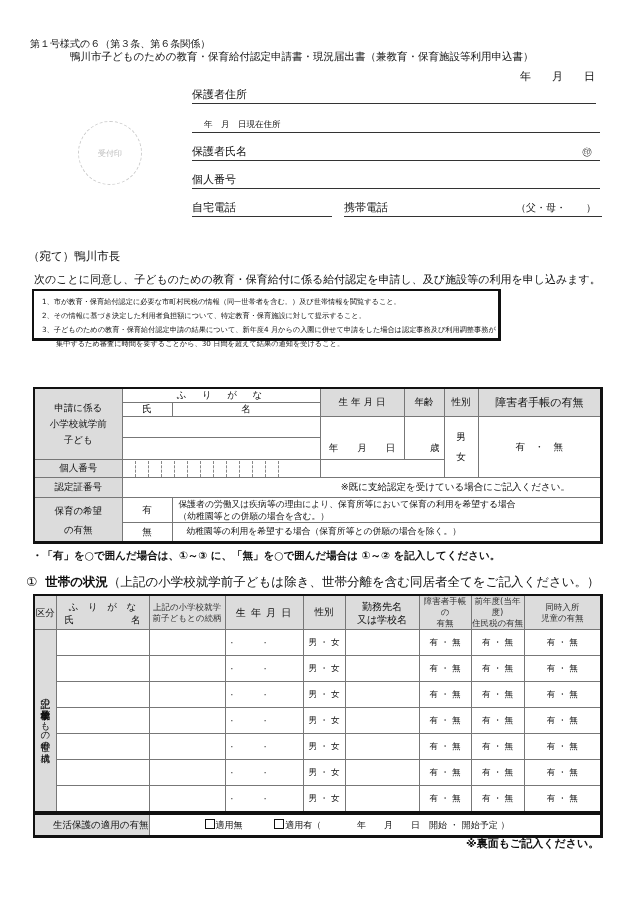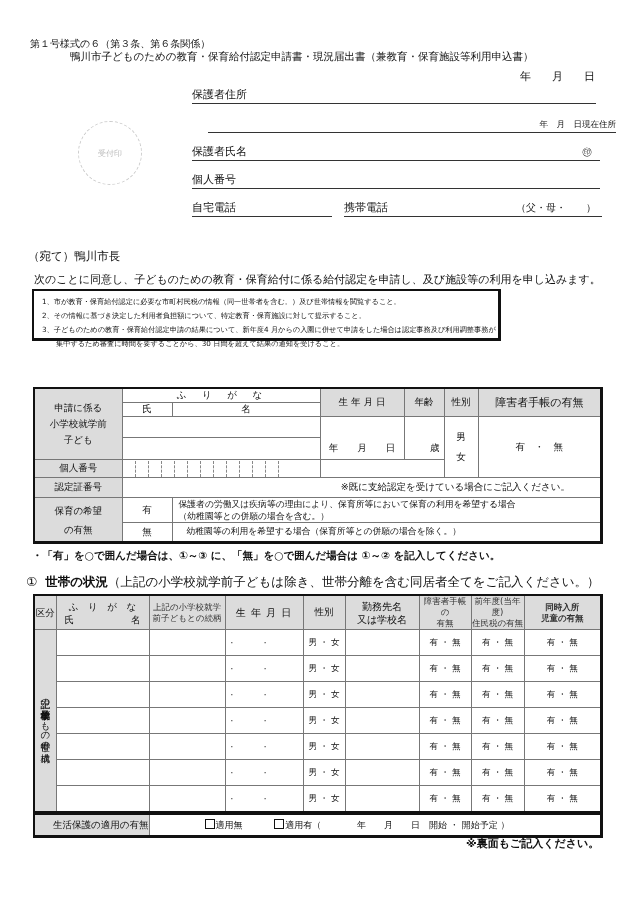--- a/index.html
+++ b/index.html
@@ -54,21 +54,21 @@
   <span>年</span><span>月</span><span style="width:auto">日</span>
 </div>
 
 <div class="abs stamp">
     <span>受付印</span>
   </div>
 
 <div class="abs line-field" style="left:192px;top:88px;width:404px;">
   <span>保護者住所</span>
 </div>
-<div class="abs line-field sub" style="left:208px;top:117px;width:408px;text-align:right;">
+<div class="abs line-field sub" style="left:192px;top:117px;width:408px;">
   <span style="padding-left:12px">年　月　日現在住所</span>
 </div>
 <div class="abs line-field" style="left:192px;top:145px;width:408px;">
   <span>保護者氏名</span>
   <span class="seal">㊞</span>
 </div>
 <div class="abs line-field" style="left:192px;top:173px;width:408px;">
   <span>個人番号</span>
 </div>
 <div class="abs line-field" style="left:192px;top:201px;width:140px;">
@@ -197,21 +197,21 @@
     <td class="grey tiny" style="white-space:pre-line;">上記の小学校就学
 前子どもとの続柄</td>
     <td class="grey" style="font-size:10px;letter-spacing:1px;">生 年 月 日</td>
     <td class="grey" style="font-size:9.5px;">性別</td>
     <td class="grey" style="white-space:pre-line;font-size:10px;line-height:13px;">勤務先名
 又は学校名</td>
     <td class="grey tiny" style="white-space:pre-line;">障害者手帳の
 有無</td>
     <td class="grey tiny" style="white-space:pre-line;">前年度(当年度)
 住民税の有無</td>
-    <td class="grey tiny" style="white-space:pre-line;font-weight:bold;">同時入所
+    <td class="grey tiny" style="white-space:pre-line;">同時入所
 児童の有無</td>
   </tr>
   <tr>
     <td class="grey" rowspan="7" style="vertical-align:middle;"><span class="vert">上記の小学校就学前子どもの世帯の構成</span></td>
     <td></td>
         <td></td>
     <td class="dots">· ·</td>
     <td>男 ・ 女</td>
     <td></td>
     <td>有 ・ 無</td>

